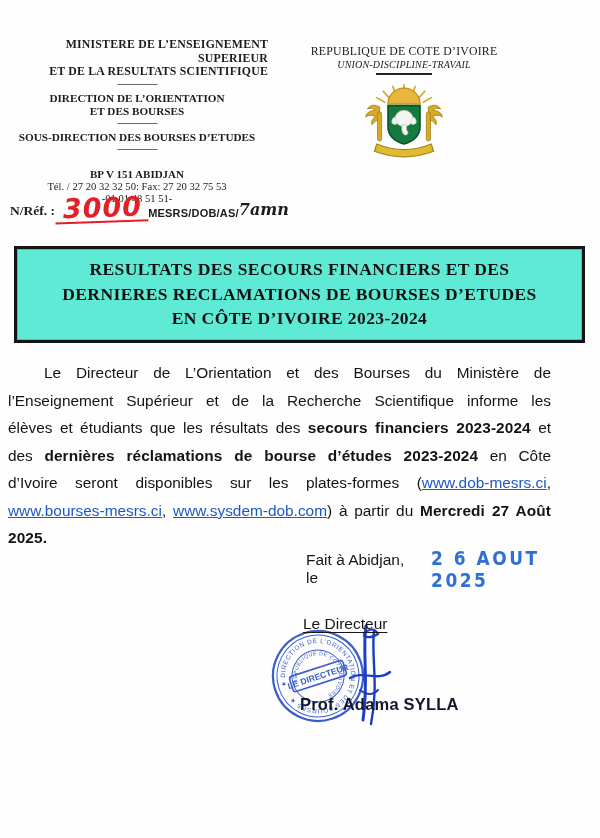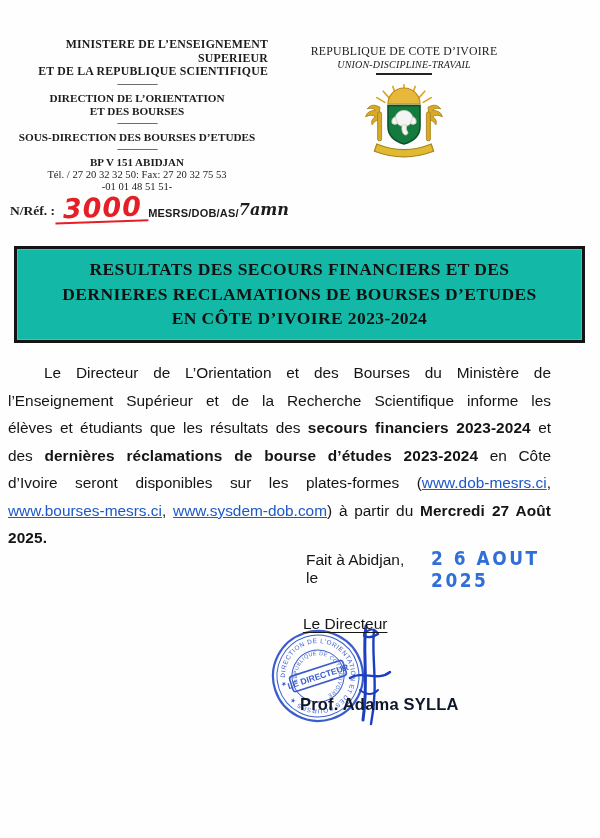--- a/index.html
+++ b/index.html
@@ -20,21 +20,21 @@
     text-align: center; font-family: "Liberation Serif", serif;
   }
   .hdr-right {
     position: absolute; left: 302px; top: 44px; width: 204px;
     text-align: center; font-family: "Liberation Serif", serif;
   }
   .h-min   { font-weight: bold; font-size: 11.8px; line-height: 13.5px; letter-spacing: .2px; text-align: right;}
   .h-dir   { font-weight: bold; font-size: 11.2px; line-height: 13px; }
   .h-sdir  { font-weight: bold; font-size: 11.2px; line-height: 13px; }
   .h-sep   { font-size: 9px; line-height: 10px; letter-spacing: -1px; color: #222; }
-  .h-bp    { font-weight: bold; font-size: 11px; line-height: 13px; margin-top: 2px; }
+  .h-bp    { font-weight: bold; font-size: 11px; line-height: 13px; margin-top: 14px; }
   .h-tel   { font-size: 10.6px; line-height: 12.5px; }
   .h-rep   { font-size: 11.8px; line-height: 14px; letter-spacing: .2px; }
   .h-motto { font-size: 10px; font-style: italic; line-height: 13px; letter-spacing: .2px;}
   .h-line  { width: 56px; height: 1.5px; background: #222; margin: 2px auto 4px auto; }
   .mt3 { margin-top: 3px; }
   .emblem { margin-top: 2px; }
   
   .nref { position: absolute; left: 10px; top: 196px; display: flex; align-items: flex-end; }
   .nref-label { font-family: "Liberation Serif", serif; font-size: 13.5px; font-weight: bold; padding-bottom: 4px;}
   .nref-number {
@@ -42,21 +42,21 @@
     font-family: "DejaVu Sans", sans-serif; line-height: 24px;
     border-bottom: 2.5px solid #e41f26; padding: 0 6px 1px 8px;
     transform: rotate(-2deg); letter-spacing: 1px;
   }
   .nref-suffix { font-size: 11px; font-weight: bold; padding-bottom: 4px; letter-spacing: .2px;}
   .nref-hand { font-size: 16px; font-style: italic; font-weight: bold; padding-bottom: 4px; font-family: "DejaVu Serif", serif;}
   
   .title-box {
     position: absolute; left: 14px; top: 246px; width: 571px;
     border: 3px solid #141414;
-    background: #14b8a6;
+    background: #5eead4;
     box-shadow: inset 0 0 0 1px #9a9aa0;
     padding: 8px 6px 9px 6px;
     text-align: center;
   }
   .title-box div {
     font-family: "Liberation Serif", serif;
     font-weight: bold; font-size: 17.5px; line-height: 24.5px;
     letter-spacing: .4px; color: #111;
   }
   
@@ -88,21 +88,21 @@
     font-weight: bold; font-size: 16.5px; color: #0f172a; letter-spacing: .2px;
   }
 </style>
 </head>
 <body>
 
 <div class="page">
 
   <div class="hdr-left">
     <div class="h-min">MINISTERE DE L’ENSEIGNEMENT SUPERIEUR</div>
-    <div class="h-min">ET DE LA REPUBLIQUE SCIENTIFIQUE</div>
+    <div class="h-min">ET DE LA RESULTATS SCIENTIFIQUE</div>
     <div class="h-sep">--------------------</div>
     <div class="h-dir mt3">DIRECTION DE L’ORIENTATION</div>
     <div class="h-dir">ET DES BOURSES</div>
     <div class="h-sep">--------------------</div>
     <div class="h-sdir mt3">SOUS-DIRECTION DES BOURSES D’ETUDES</div>
     <div class="h-sep">--------------------</div>
     <div class="h-bp">BP V 151 ABIDJAN</div>
     <div class="h-tel">Tél. / 27 20 32 32 50: Fax: 27 20 32 75 53</div>
     <div class="h-tel">-01 01 48 51 51-</div>
   </div>

